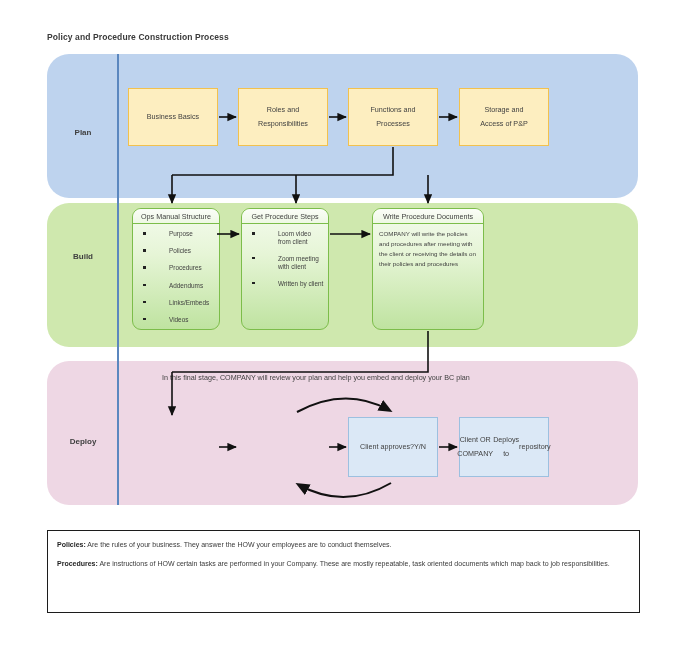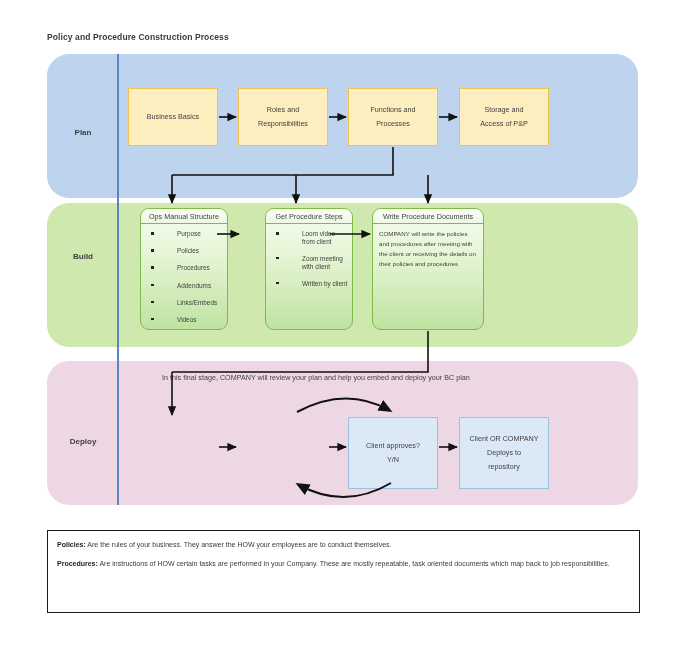--- a/index.html
+++ b/index.html
@@ -60,22 +60,22 @@
   #plan-box-2 { left:348px; }
   #plan-box-3 { left:459px; }
 
   
   .build-box {
     position:absolute; top:208px; width:88px; height:122px;
     border:1.4px solid #7cbd4a; border-radius:9px;
     background:linear-gradient(180deg,#f4fbee 0%,#e6f5d6 38%,#bfe3a0 100%);
     overflow:hidden;
   }
-  #build-box-0 { left:140px; }
-  #build-box-1 { left:241px;margin-left:24px; }
+  #build-box-0 { left:132px; }
+  #build-box-1 { left:241px; }
   #build-box-2 { left:372px; width:112px; }
   .build-title {
     height:15px; line-height:15px; text-align:center;
     font-size:7.2px; color:#3f3f3f;
     border-bottom:1.2px solid #7cbd4a;
     background:linear-gradient(180deg,#fbfdf8 0%,#eef8e4 100%);
     border-radius:8px 8px 0 0;
   }
   .build-list { margin:0; padding:6px 4px 0 10px; list-style:none; }
   .build-list li {
@@ -85,23 +85,23 @@
   .build-list li::before {
     content:""; position:absolute; left:0; top:2px;
     width:2.5px; height:2.5px; background:#222;
   }
   .build-para {
     padding:5px 7px 0 6px; font-size:6.2px; color:#3f3f3f; line-height:1.62;
   }
 
   
   .deploy-box {
-    position:absolute; top:417px; width:90px; height:72px;
+    position:absolute; top:417px; width:90px; height:60px;
     background:#dbe8f6; border:1px solid #9cc0e0;
-    display:flex; flex-direction:column; align-items:center; justify-content:center;
+    display:flex; flex-direction:row; align-items:center; justify-content:center;
     font-size:7.2px; color:#3f3f3f; text-align:center; line-height:1.95;
   }
   #deploy-box-0 { left:128px; }
   #deploy-box-1 { left:238px; }
   #deploy-box-2 { left:348px; }
   #deploy-box-3 { left:459px; }
 
   
   #legend {
     position:absolute; left:47px; top:530px; width:593px; height:83px;

